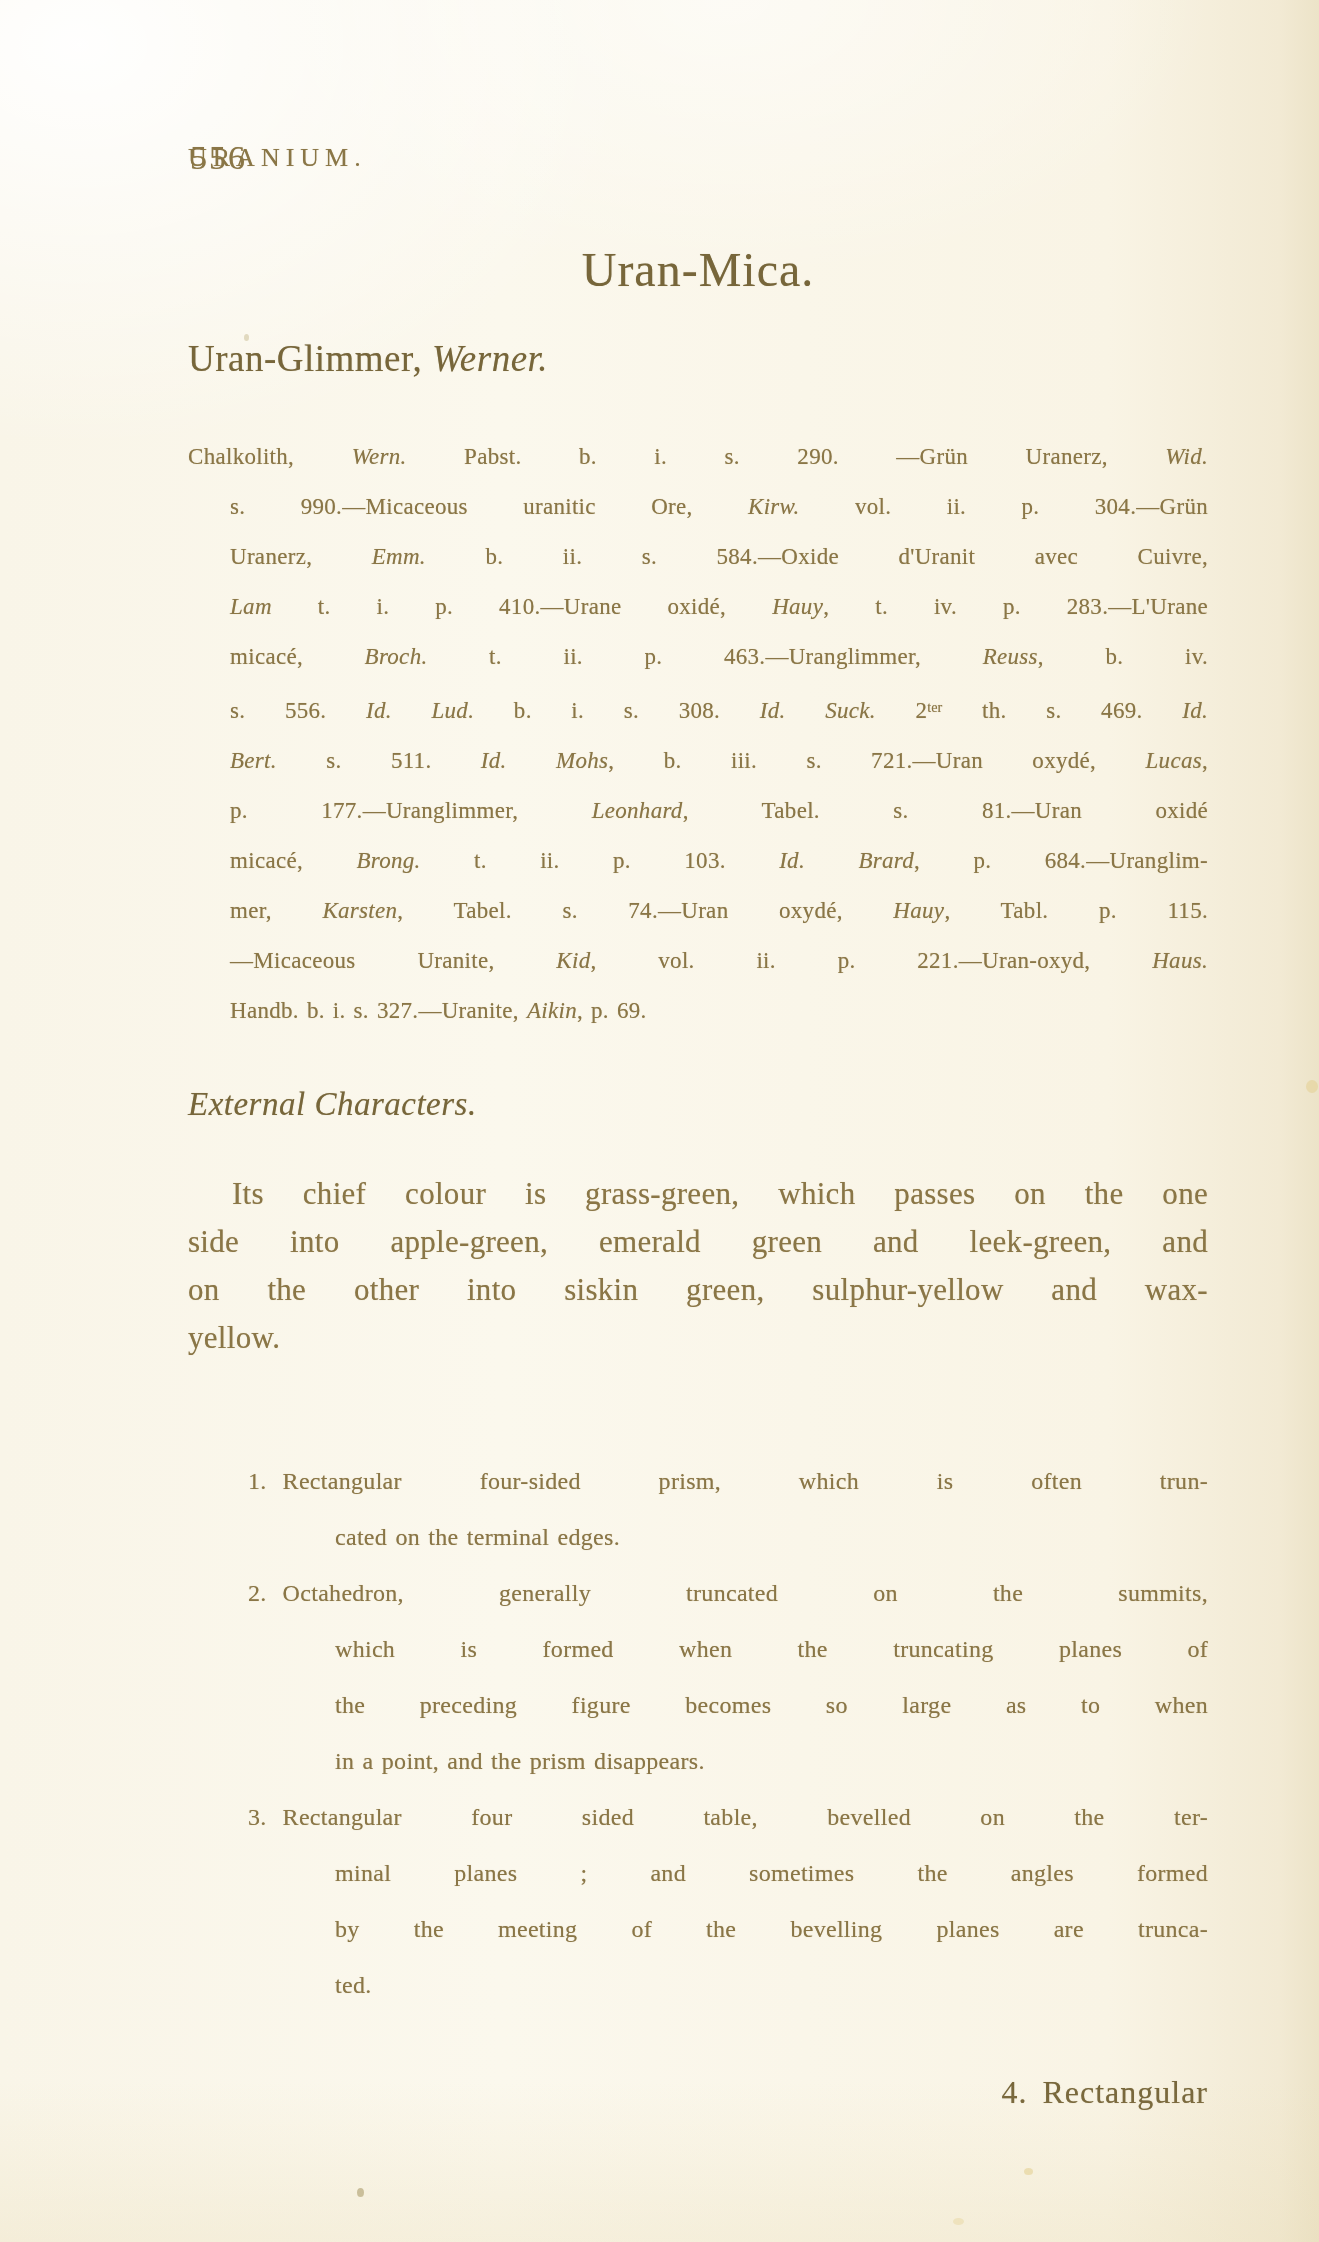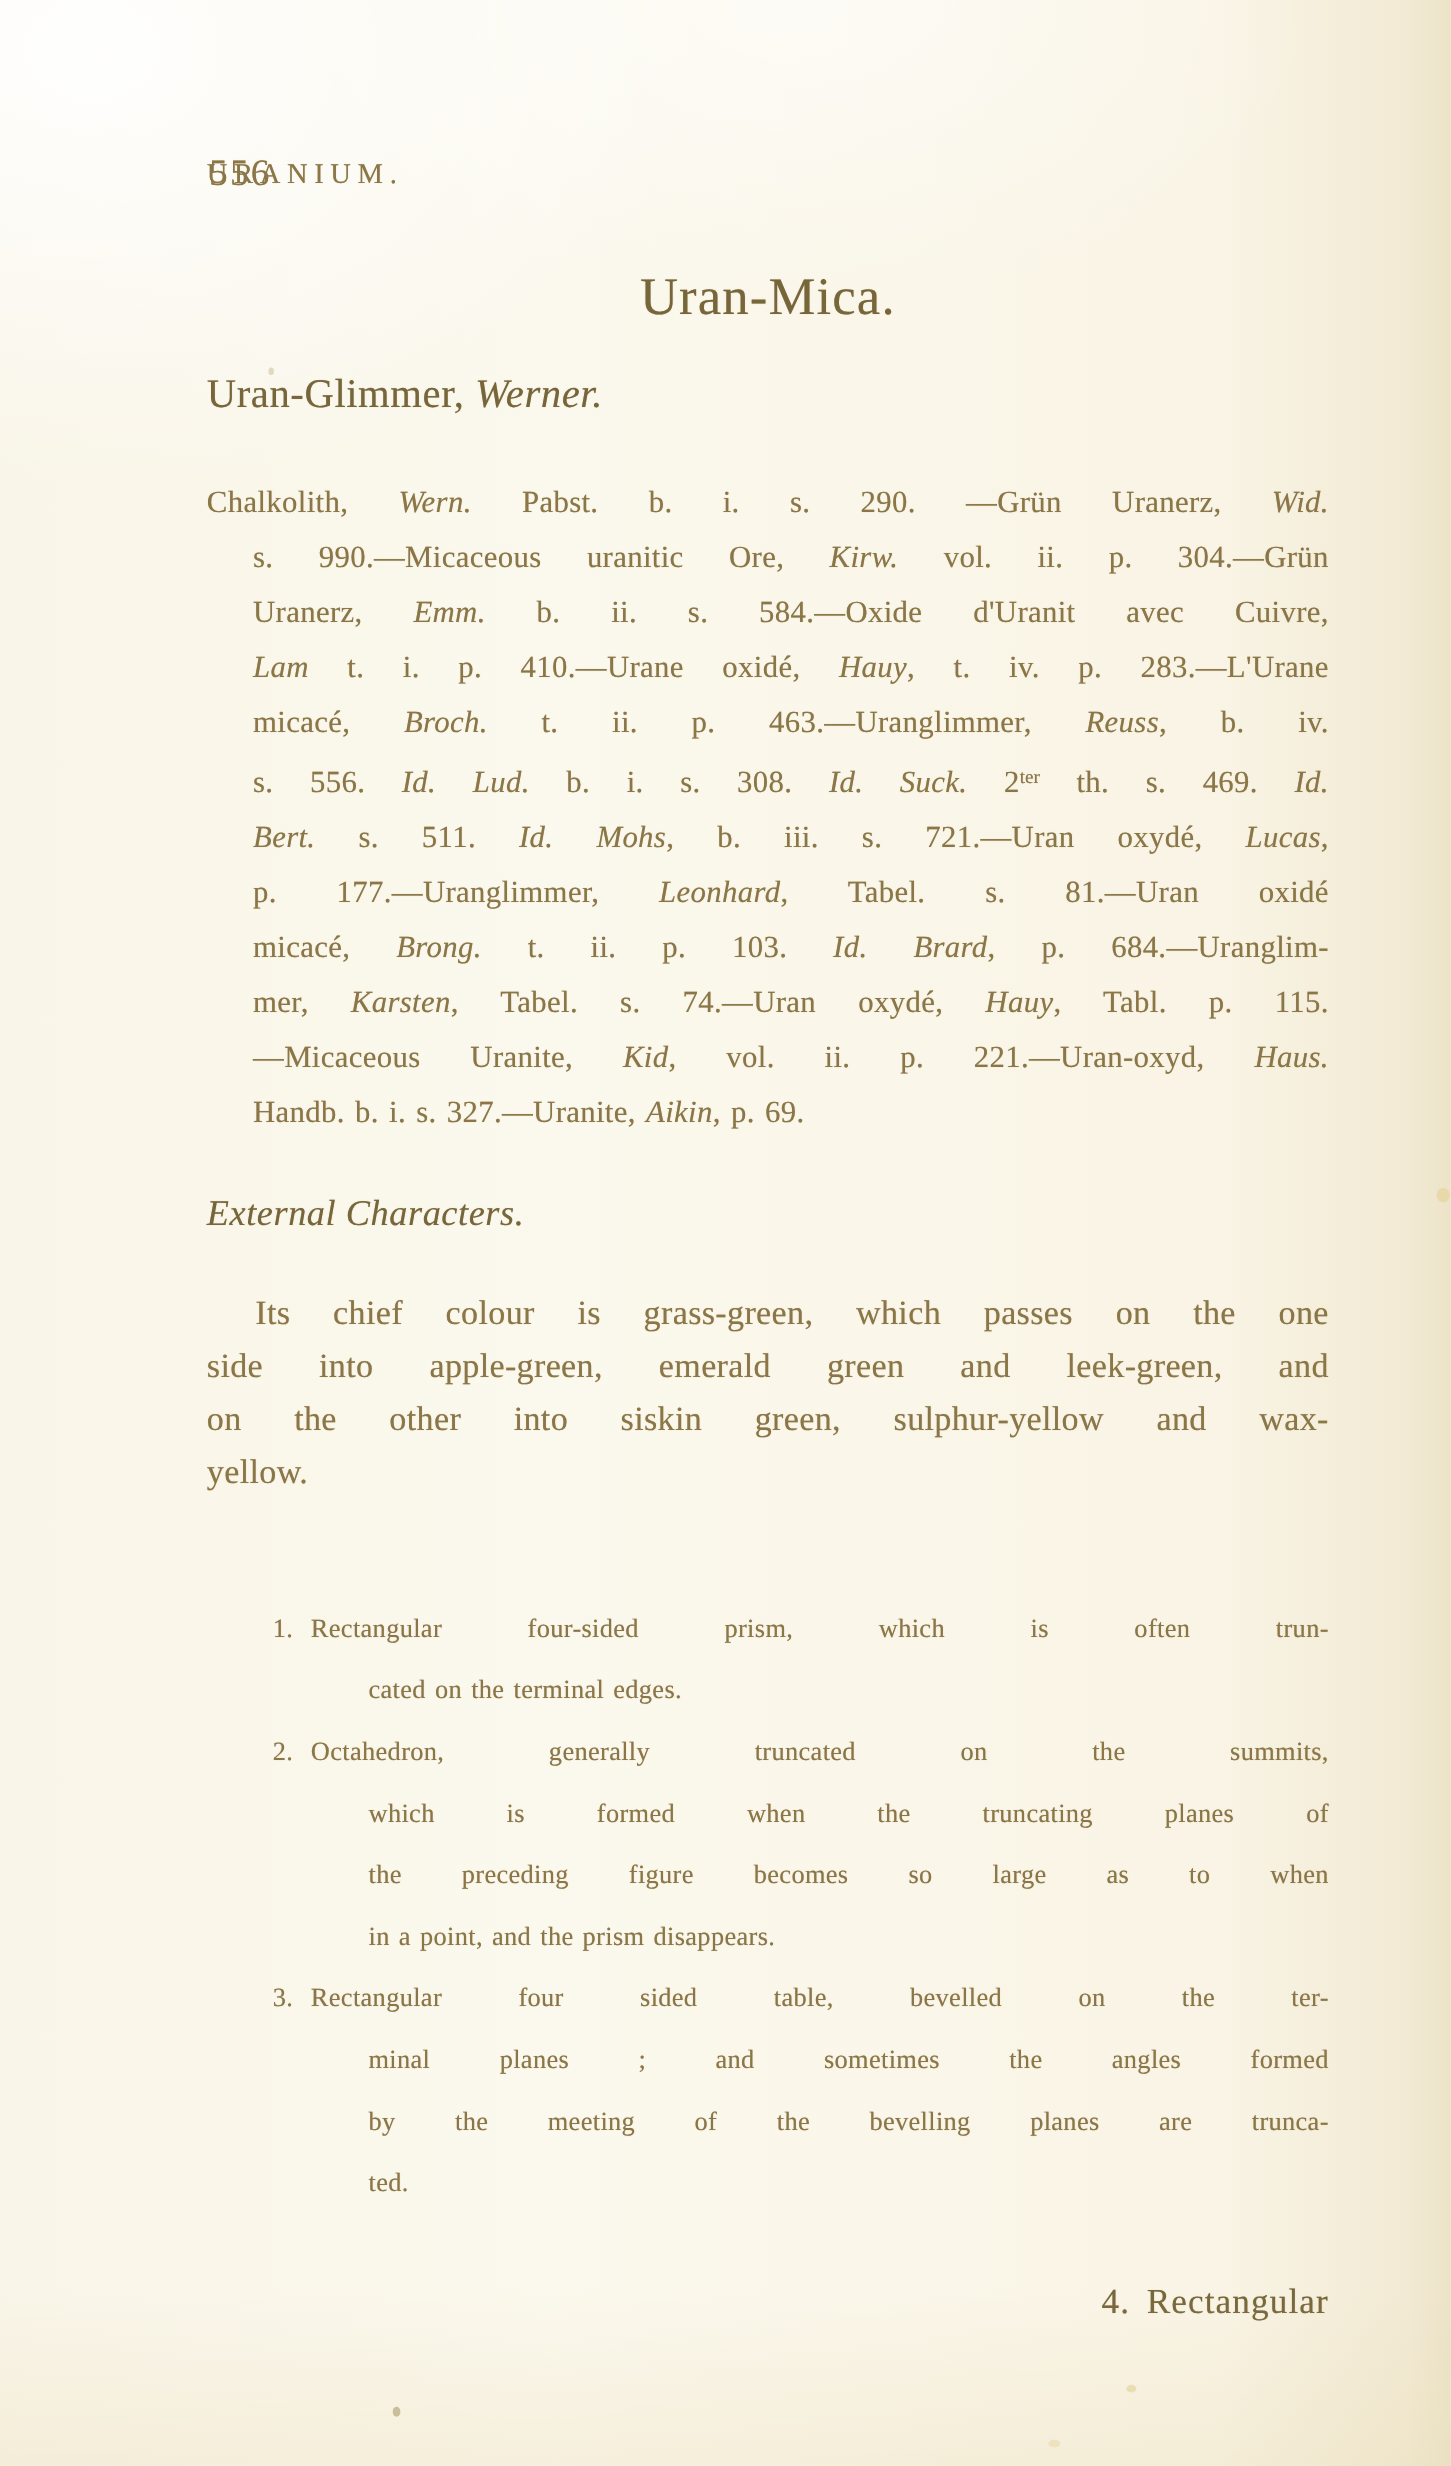--- a/index.html
+++ b/index.html
@@ -25,21 +25,21 @@
   .ink-dark{color:#77663a;text-shadow:0 0 0.7px rgba(110,94,50,0.5);}
 
   .header-row{top:138px;height:40px;line-height:40px;}
   .page-number{position:absolute;left:2px;top:0;font-size:34px;letter-spacing:2px;}
   .running-header{display:block;text-align:left;font-size:26px;letter-spacing:6px;}
 
   .page-title{top:242px;text-align:center;font-size:48px;line-height:56px;font-weight:400;margin:0;letter-spacing:1px;}
   .subtitle{top:336px;text-align:left;font-size:37px;line-height:46px;letter-spacing:0.5px;}
   .subtitle em{font-style:italic;}
 
-  .refpara{top:432px;font-size:28px;line-height:50px;letter-spacing:0.3px;word-spacing:2px;}
+  .refpara{top:432px;font-size:23px;line-height:50px;letter-spacing:0.3px;word-spacing:2px;}
   .refpara .tline{margin-left:42px;}
   .refpara .tline:first-child{margin-left:0;}
 
   .crosshead{top:1082px;font-style:italic;font-size:33px;line-height:44px;letter-spacing:0.5px;}
 
   .bodypara{font-size:31px;line-height:48px;letter-spacing:0.3px;word-spacing:2px;}
   .para1{top:1170px;}
   .para2{top:1362px;}
   .bodypara .tline:first-child{margin-left:44px;}
 

